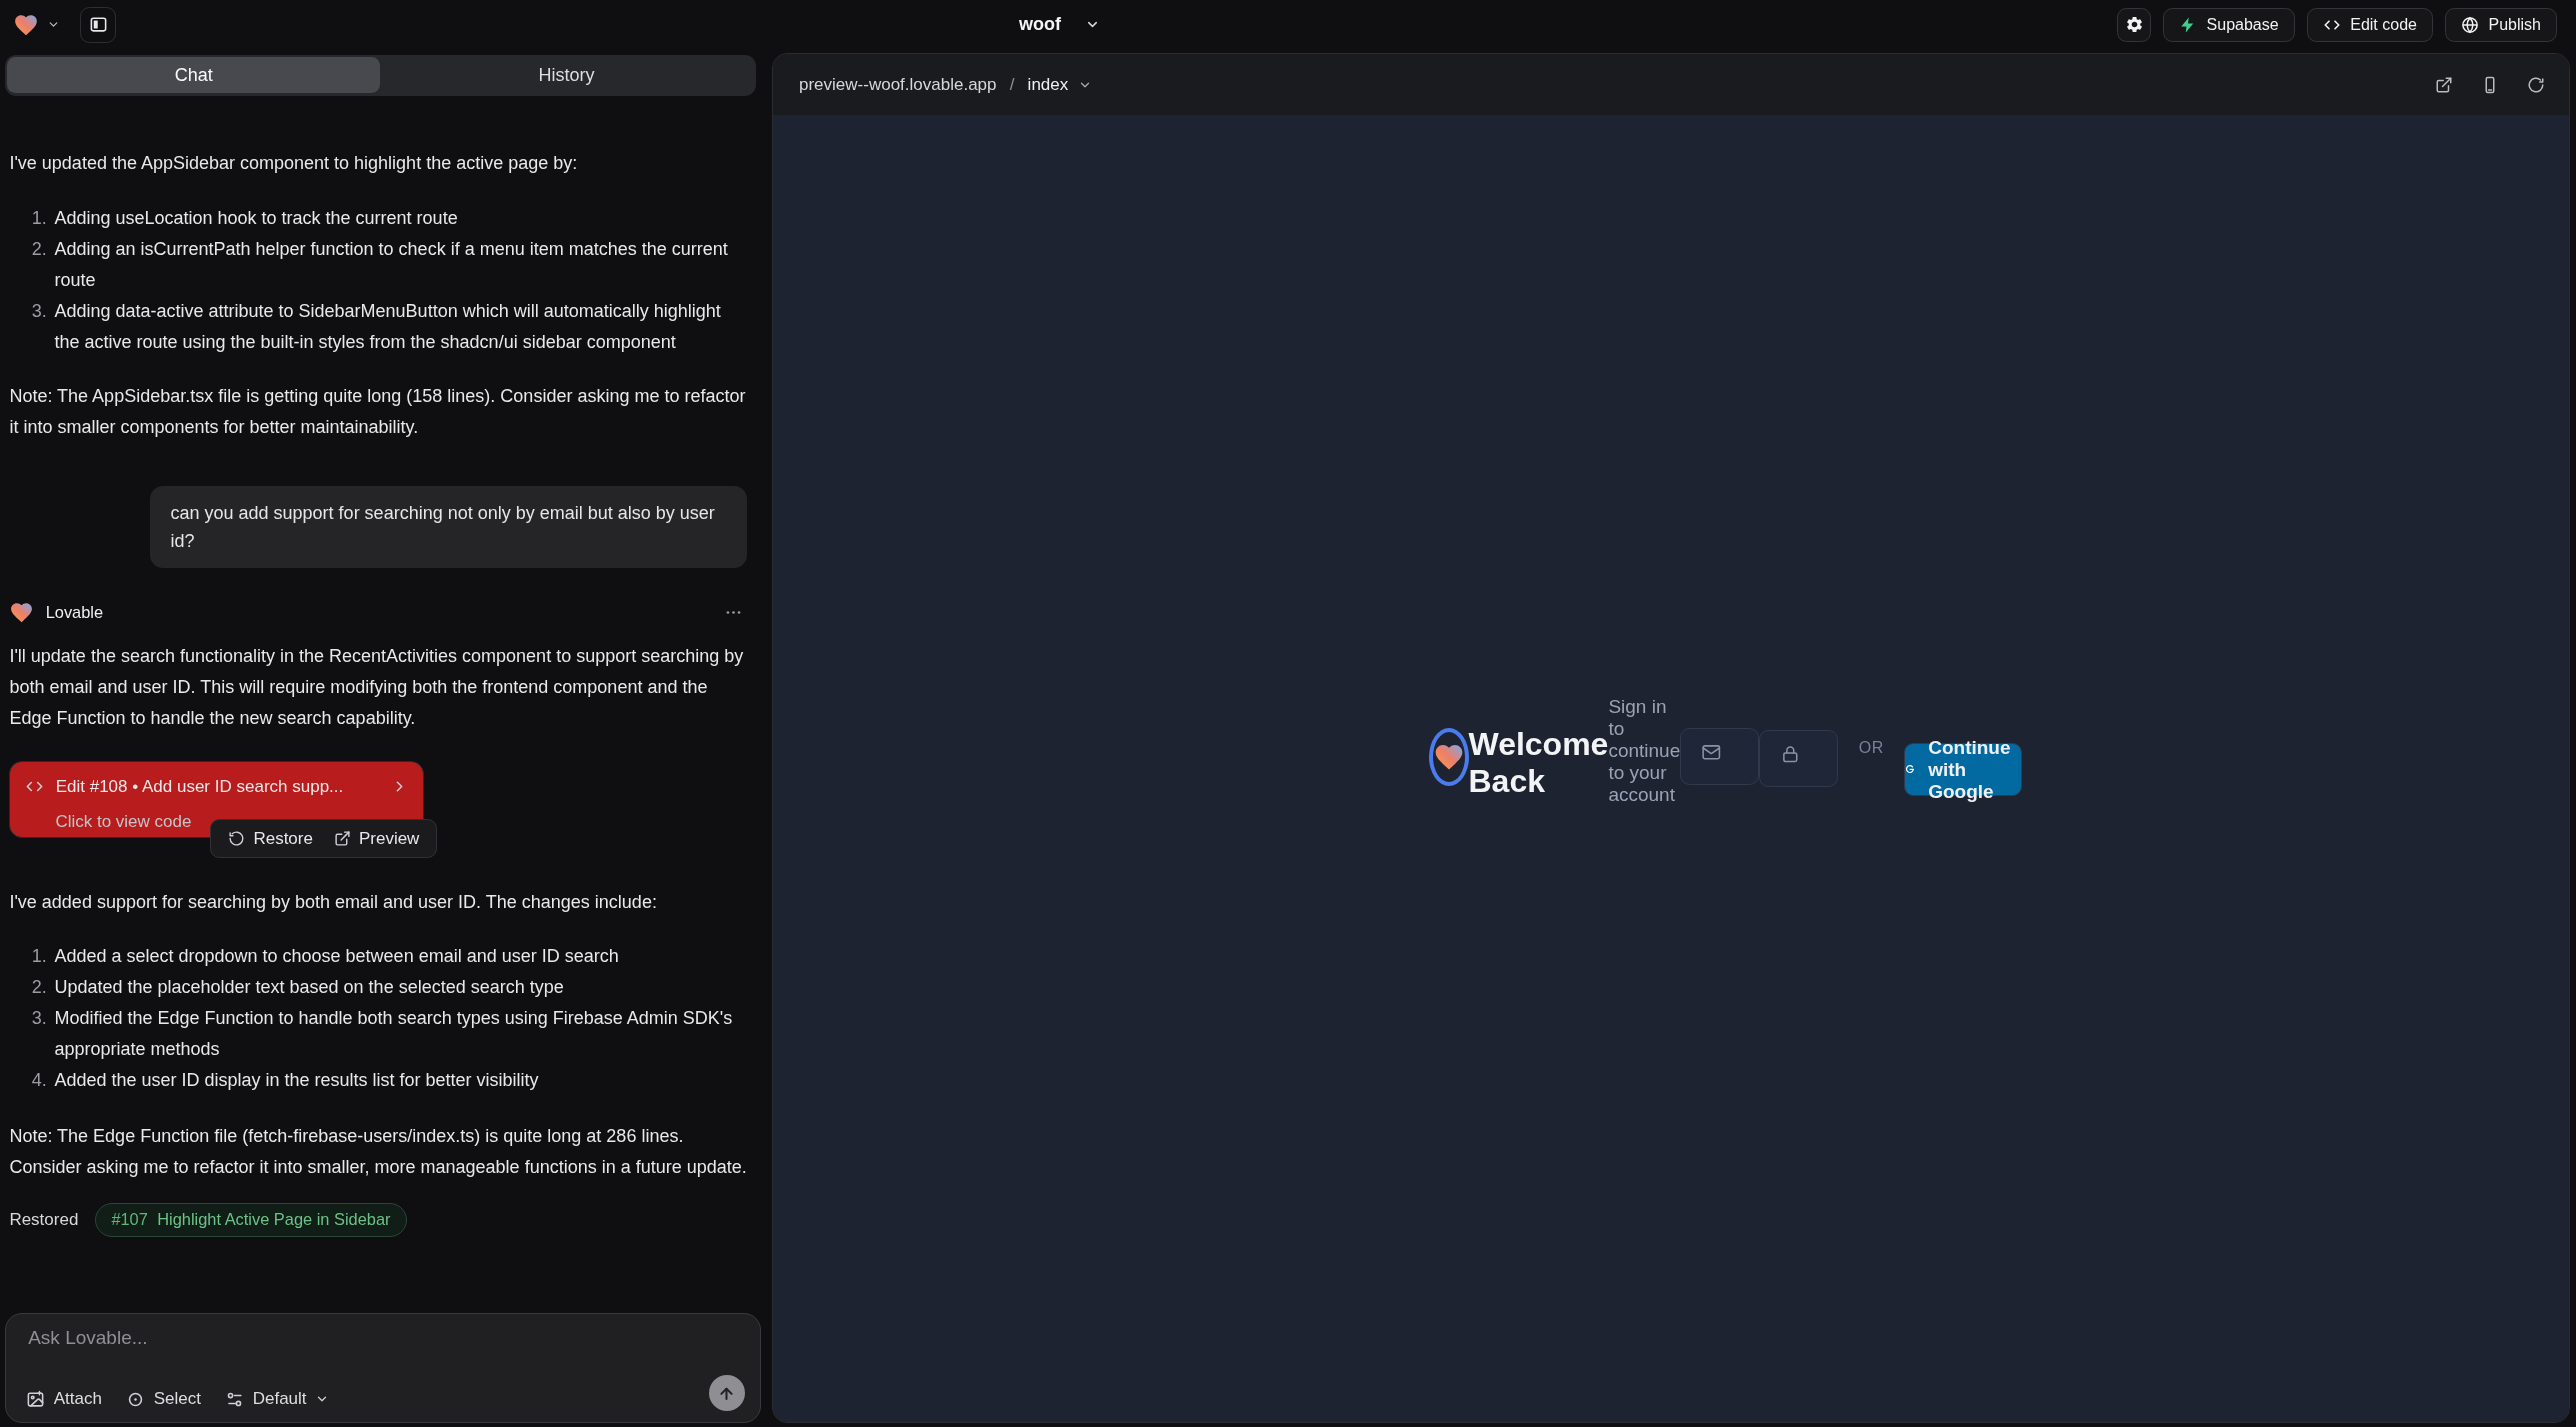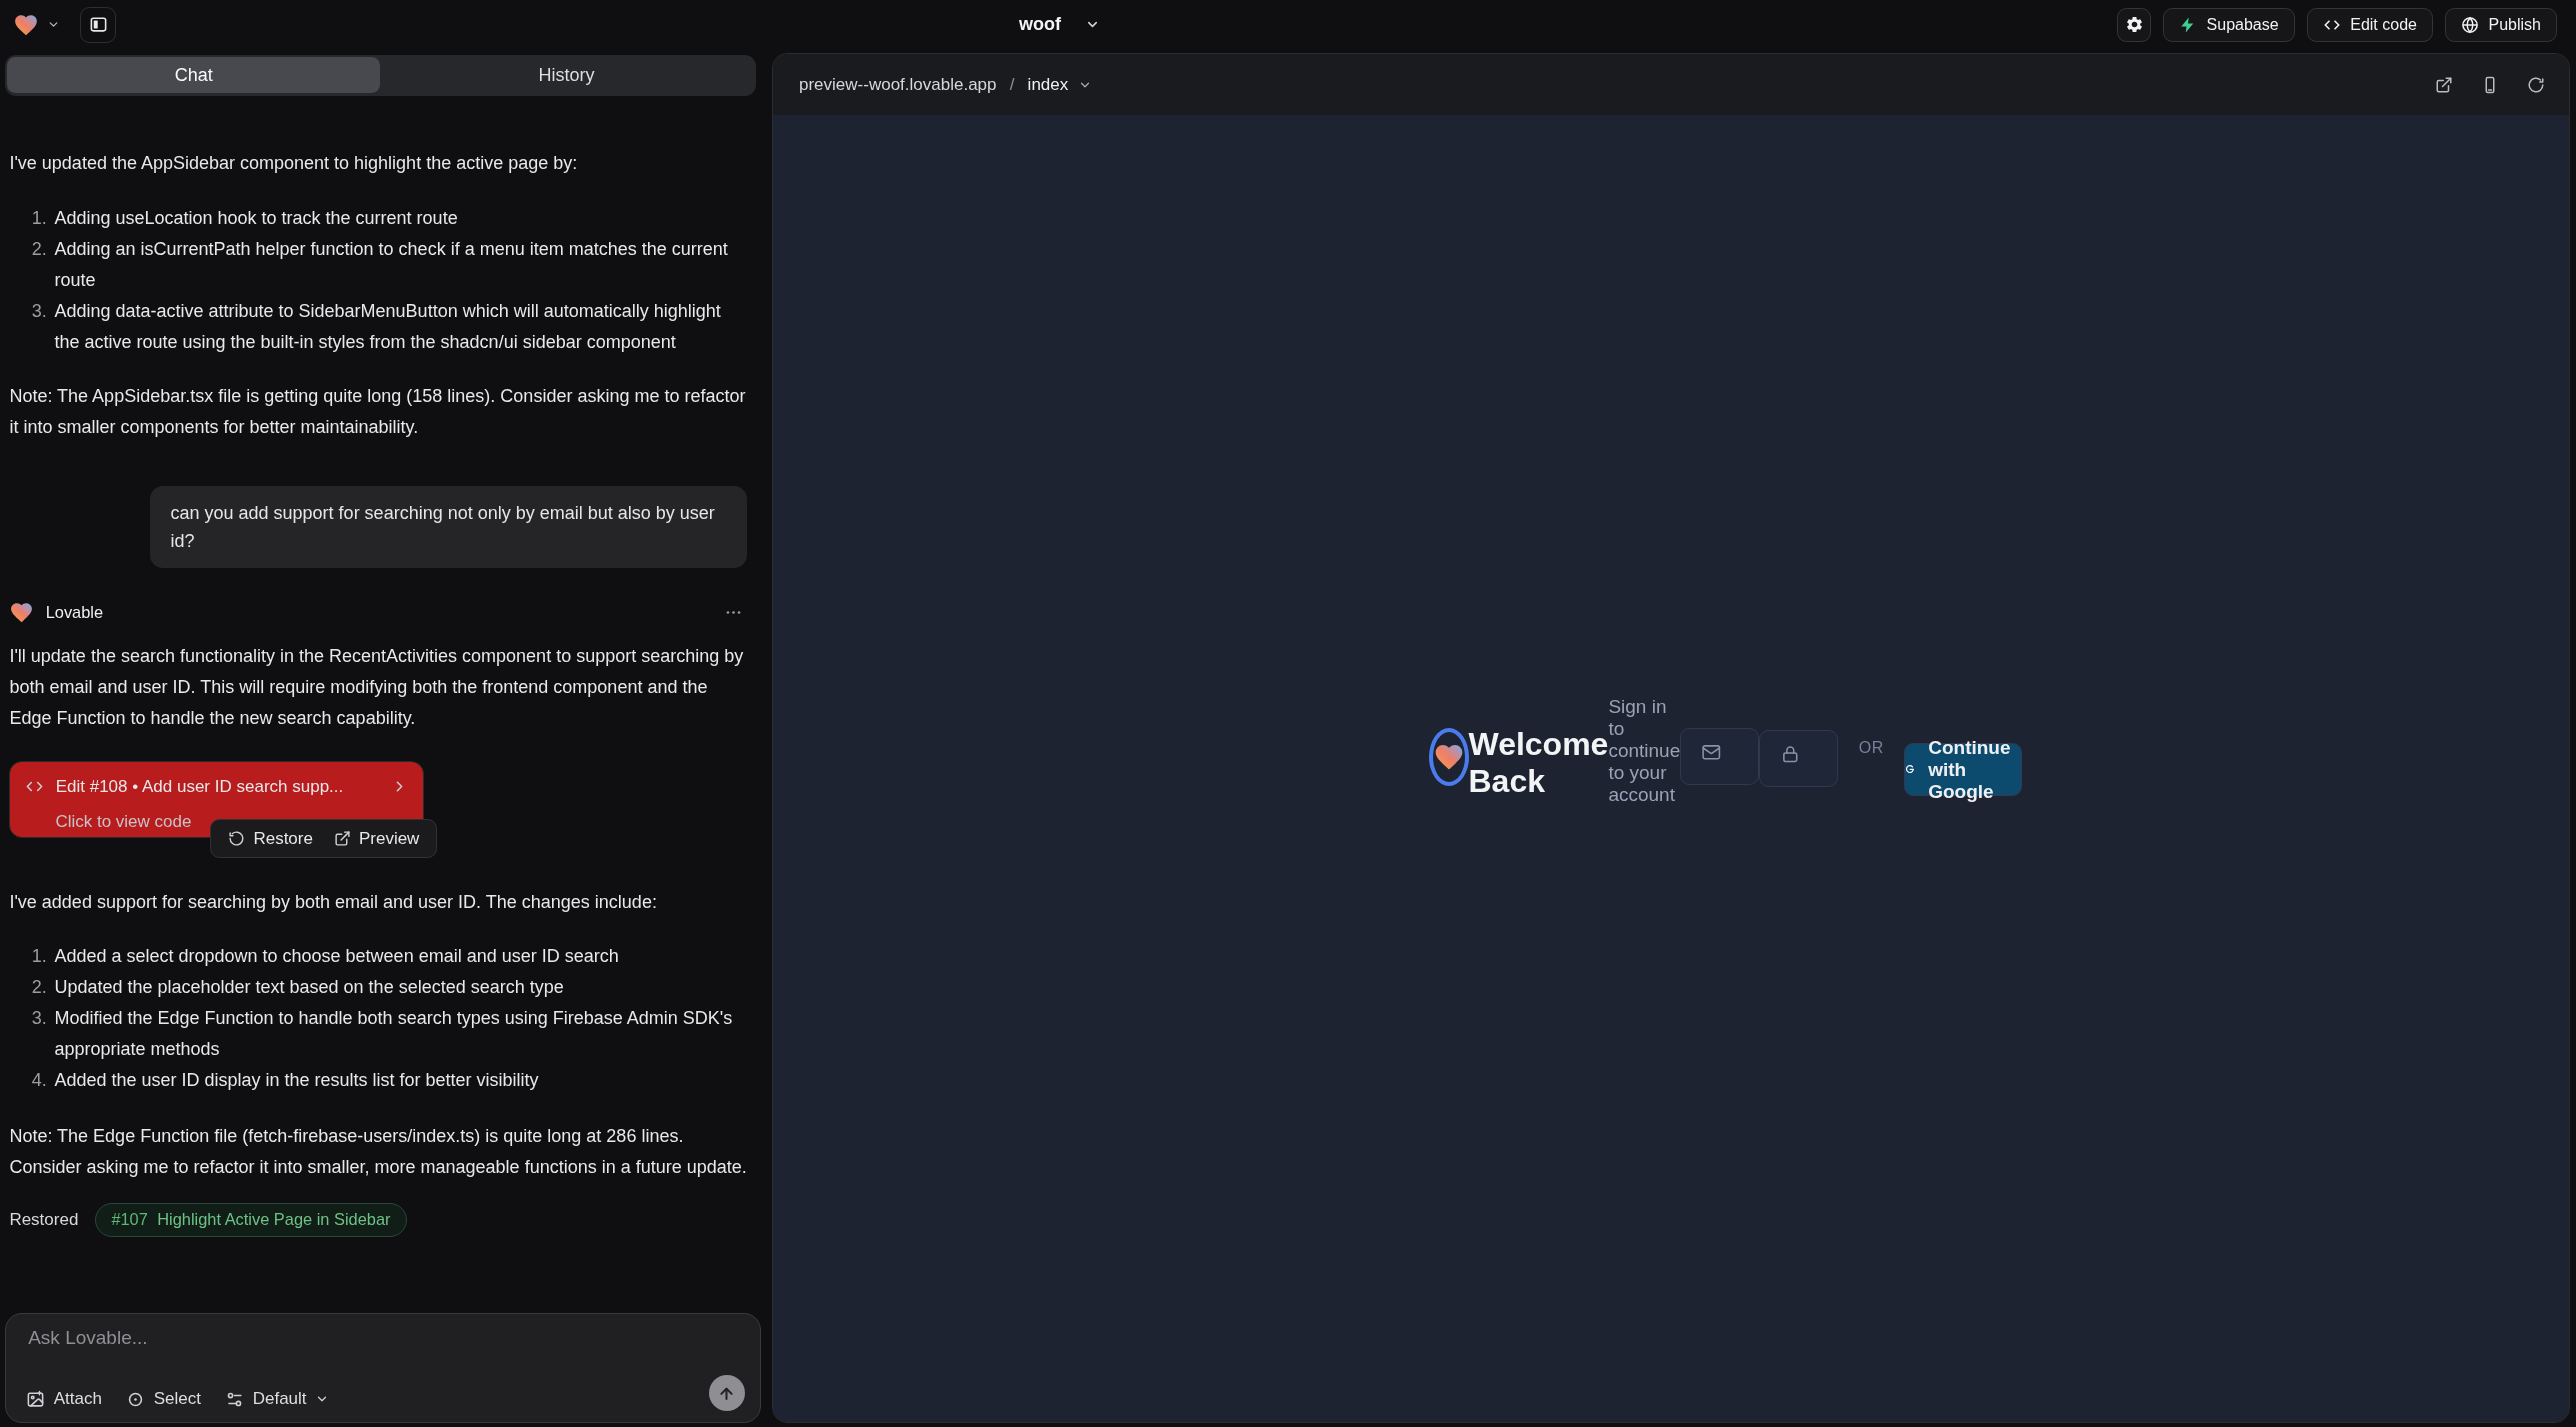--- a/index.html
+++ b/index.html
@@ -97,21 +97,21 @@
   .field input { width:100%; height:57px; background:#1f2637; border:0.9px solid #31394d; border-radius:9.4px;
     padding:0 19px 0 58px; font-family:inherit; font-size:18px; color:#dfe3ea; }
   .field input::placeholder { color:#8a93a6; }
   .field .f-icon { position:absolute; left:20.6px; top:14px; color:#8a93a6; }
   .field.pw { margin-bottom:31px; }
   .signin { width:485px; height:49px; background:#4b80f0; border:none; border-radius:9.4px; color:#fff;
     font-family:inherit; font-size:19px; font-weight:600; margin-bottom:38px; }
   .or-row { width:485px; display:flex; align-items:center; gap:20.6px; margin-bottom:43px; }
   .or-row .line { flex:1; height:0.9px; background:#333c4e; }
   .or-row .or-text { font-size:16px; font-weight:500; color:#78819a; letter-spacing:0.5px; }
-  .google { width:485px; height:53px; background:#0c4a6e; border:0.9px solid #313a4e; border-radius:9.4px; color:#eef0f4;
+  .google { width:485px; height:53px; background:#0369a1; border:0.9px solid #313a4e; border-radius:9.4px; color:#eef0f4;
     display:flex; align-items:center; justify-content:center; gap:13px; font-family:inherit; font-size:19px; font-weight:600; }
   svg { display:block; }
 </style>
 </head>
 <body>
 
 <div id="app">
   <svg width="0" height="0" style="position:absolute">
     <defs>
       <linearGradient id="hg" x1="0" y1="1" x2="1" y2="0">

